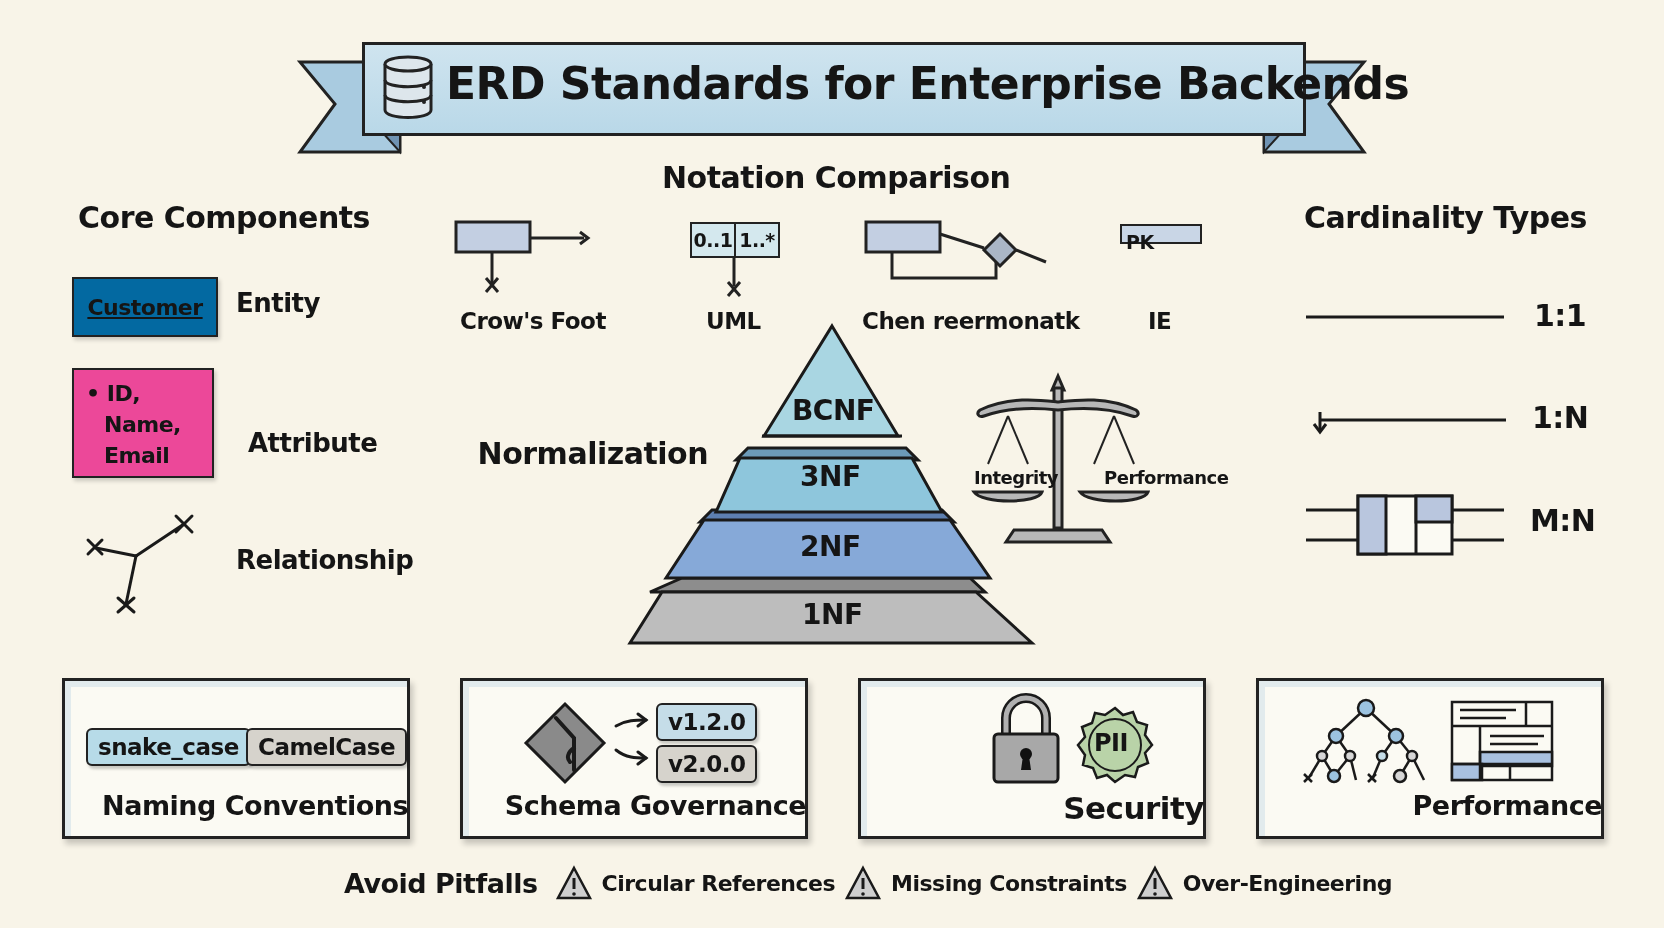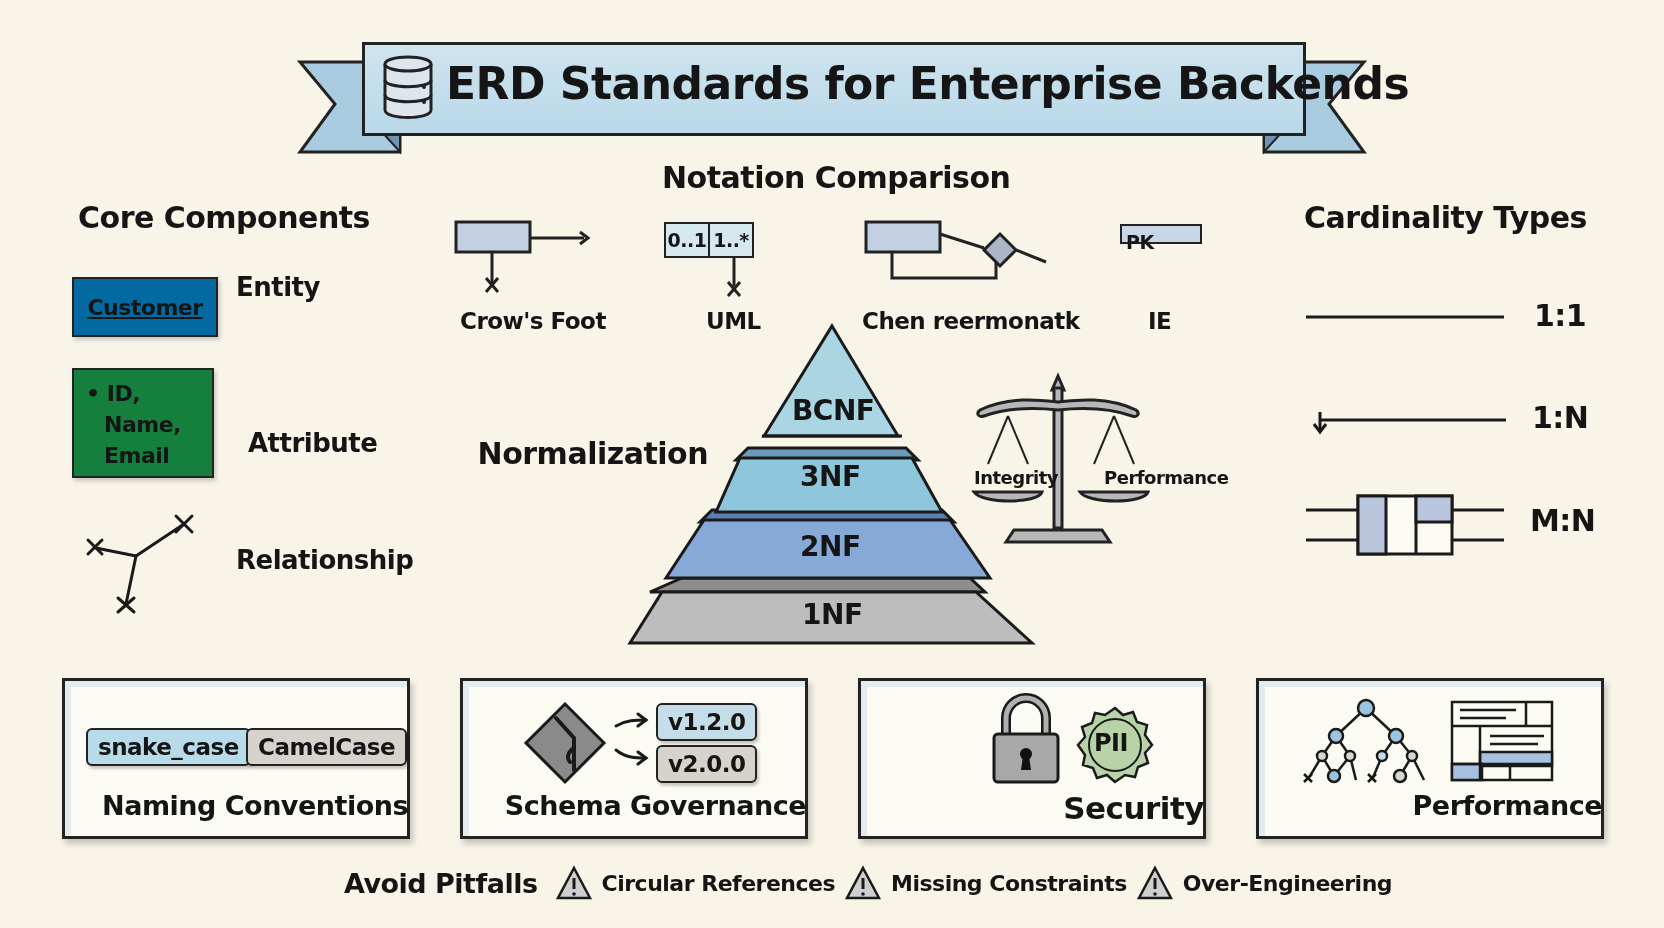--- a/index.html
+++ b/index.html
@@ -56,23 +56,23 @@
       </g>
   </svg>
   <div class="abs hand" style="left:446px;top:58px;font-size:44px;white-space:nowrap;">ERD Standards for Enterprise Backends</div>
 </div>
 
 <div class="abs hand h2" style="left:78px;top:200px;">Core Components</div>
 
 <div class="abs box hand" style="left:72px;top:277px;width:142px;height:56px;background:#0369a1;display:flex;align-items:center;justify-content:center;font-size:22px;text-decoration:underline;">
   <span>Customer</span>
 </div>
-<div class="abs hand lbl" style="left:236px;top:272px;">Entity</div>
-
-<div class="abs box hand" style="left:72px;top:368px;width:142px;height:110px;background:#15803d;font-size:22px;line-height:31px;padding:8px 0 0 12px;box-sizing:border-box;">
+<div class="abs hand lbl" style="left:236px;top:288px;">Entity</div>
+
+<div class="abs box hand" style="left:72px;top:368px;width:142px;height:110px;background:#ec4899;font-size:22px;line-height:31px;padding:8px 0 0 12px;box-sizing:border-box;">
   <div>• ID,</div>
   <div style="padding-left:18px;">Name,</div>
   <div style="padding-left:18px;">Email</div>
 </div>
 <div class="abs hand lbl" style="left:248px;top:410px;margin-top:18px;">Attribute</div>
 
 <svg style="left:80px;top:508px;" width="130" height="110">
   <g stroke="#1a1a1a" stroke-width="3" fill="none" stroke-linecap="round">
     <line x1="56" y1="48" x2="104" y2="16"></line>
     <line x1="56" y1="48" x2="16" y2="40"></line>
@@ -94,21 +94,21 @@
   <g stroke="#222" stroke-width="3" fill="none">
     <line x1="90" y1="20" x2="144" y2="20"></line>
     <path d="M140 14 l8 6 l-8 6"></path>
     <line x1="52" y1="34" x2="52" y2="68"></line>
     <line x1="46" y1="60" x2="58" y2="74"></line>
       <line x1="58" y1="60" x2="46" y2="74"></line>
   </g>
 </svg>
 <div class="abs hand sm" style="left:460px;top:308px;">Crow's Foot</div>
 
-<div class="abs box hand" style="left:664px;top:222px;width:86px;height:32px;background:#d4e8ee;display:flex;font-size:19px;box-shadow:none;">
+<div class="abs box hand" style="left:690px;top:222px;width:86px;height:32px;background:#d4e8ee;display:flex;font-size:19px;box-shadow:none;">
   <span style="flex:1;text-align:center;line-height:32px;border-right:2.5px solid #222;">0..1</span>
   <span style="flex:1;text-align:center;line-height:32px;">1..*</span>
 </div>
 <svg style="left:724px;top:256px;" width="20" height="42">
   <g stroke="#222" stroke-width="3">
       <line x1="10" y1="0" x2="10" y2="30"></line>
   <line x1="4" y1="26" x2="16" y2="40"></line>
       <line x1="16" y1="26" x2="4" y2="40"></line>
     </g>
 </svg>

